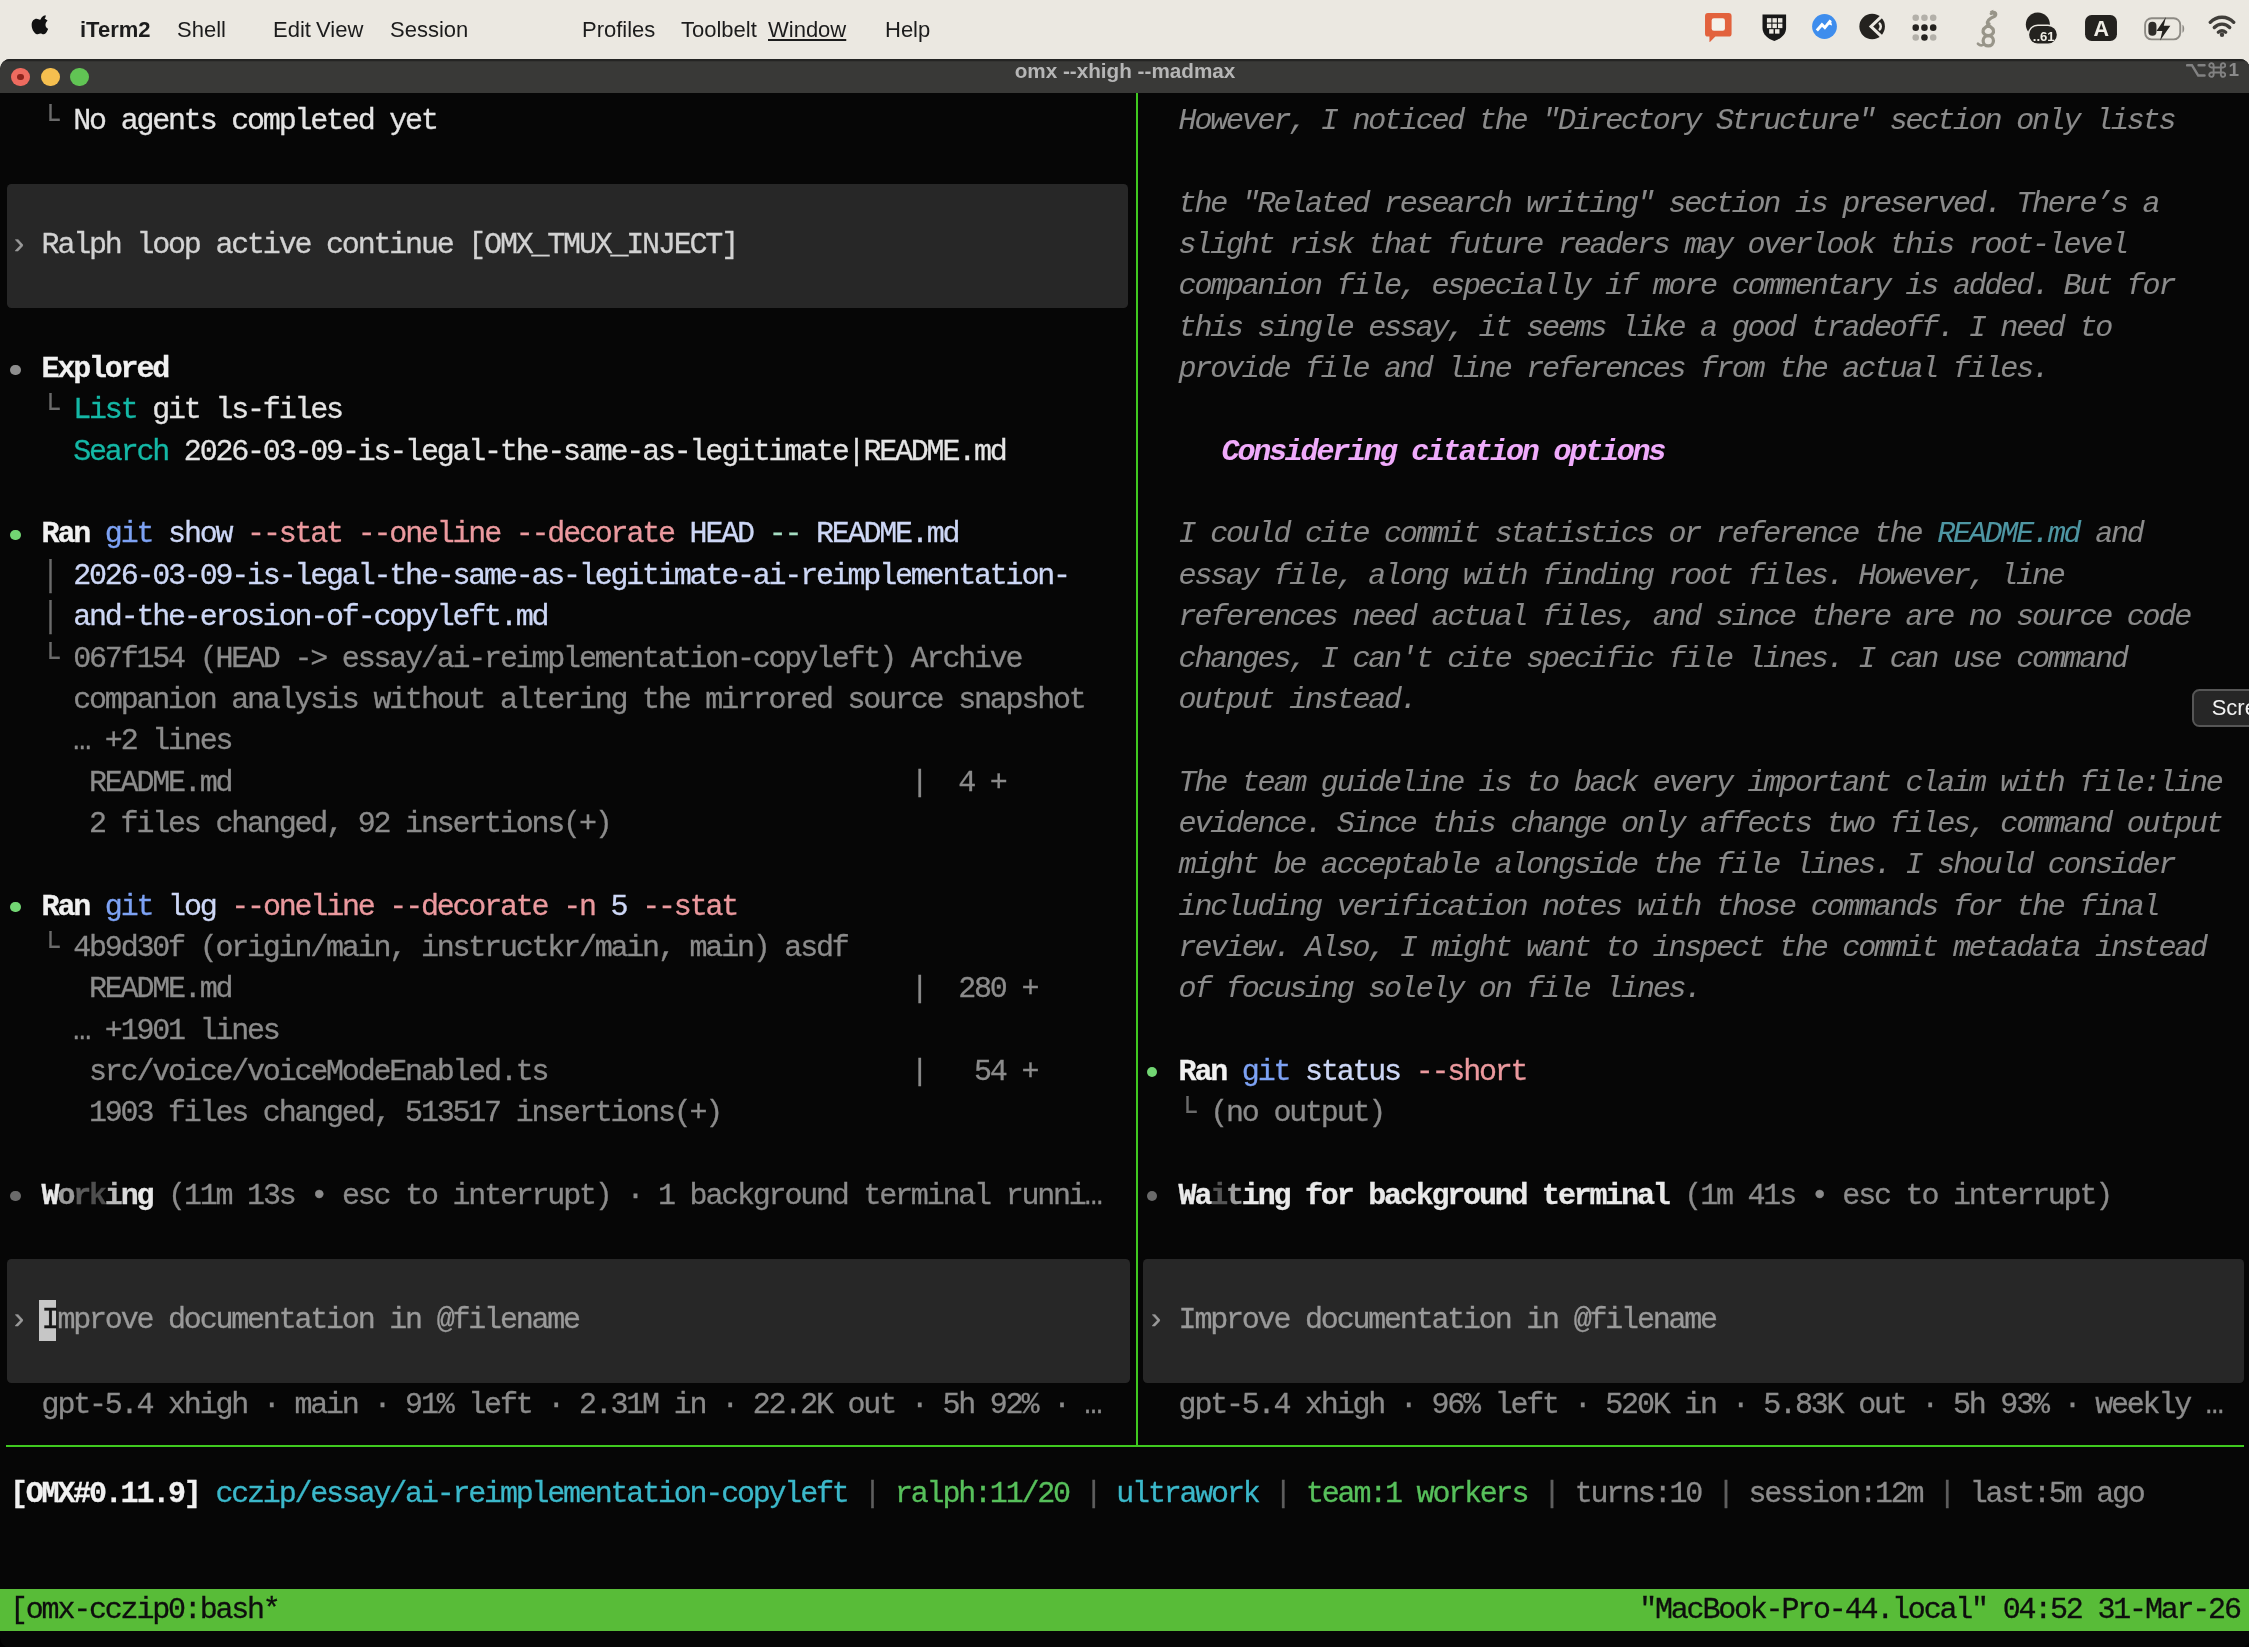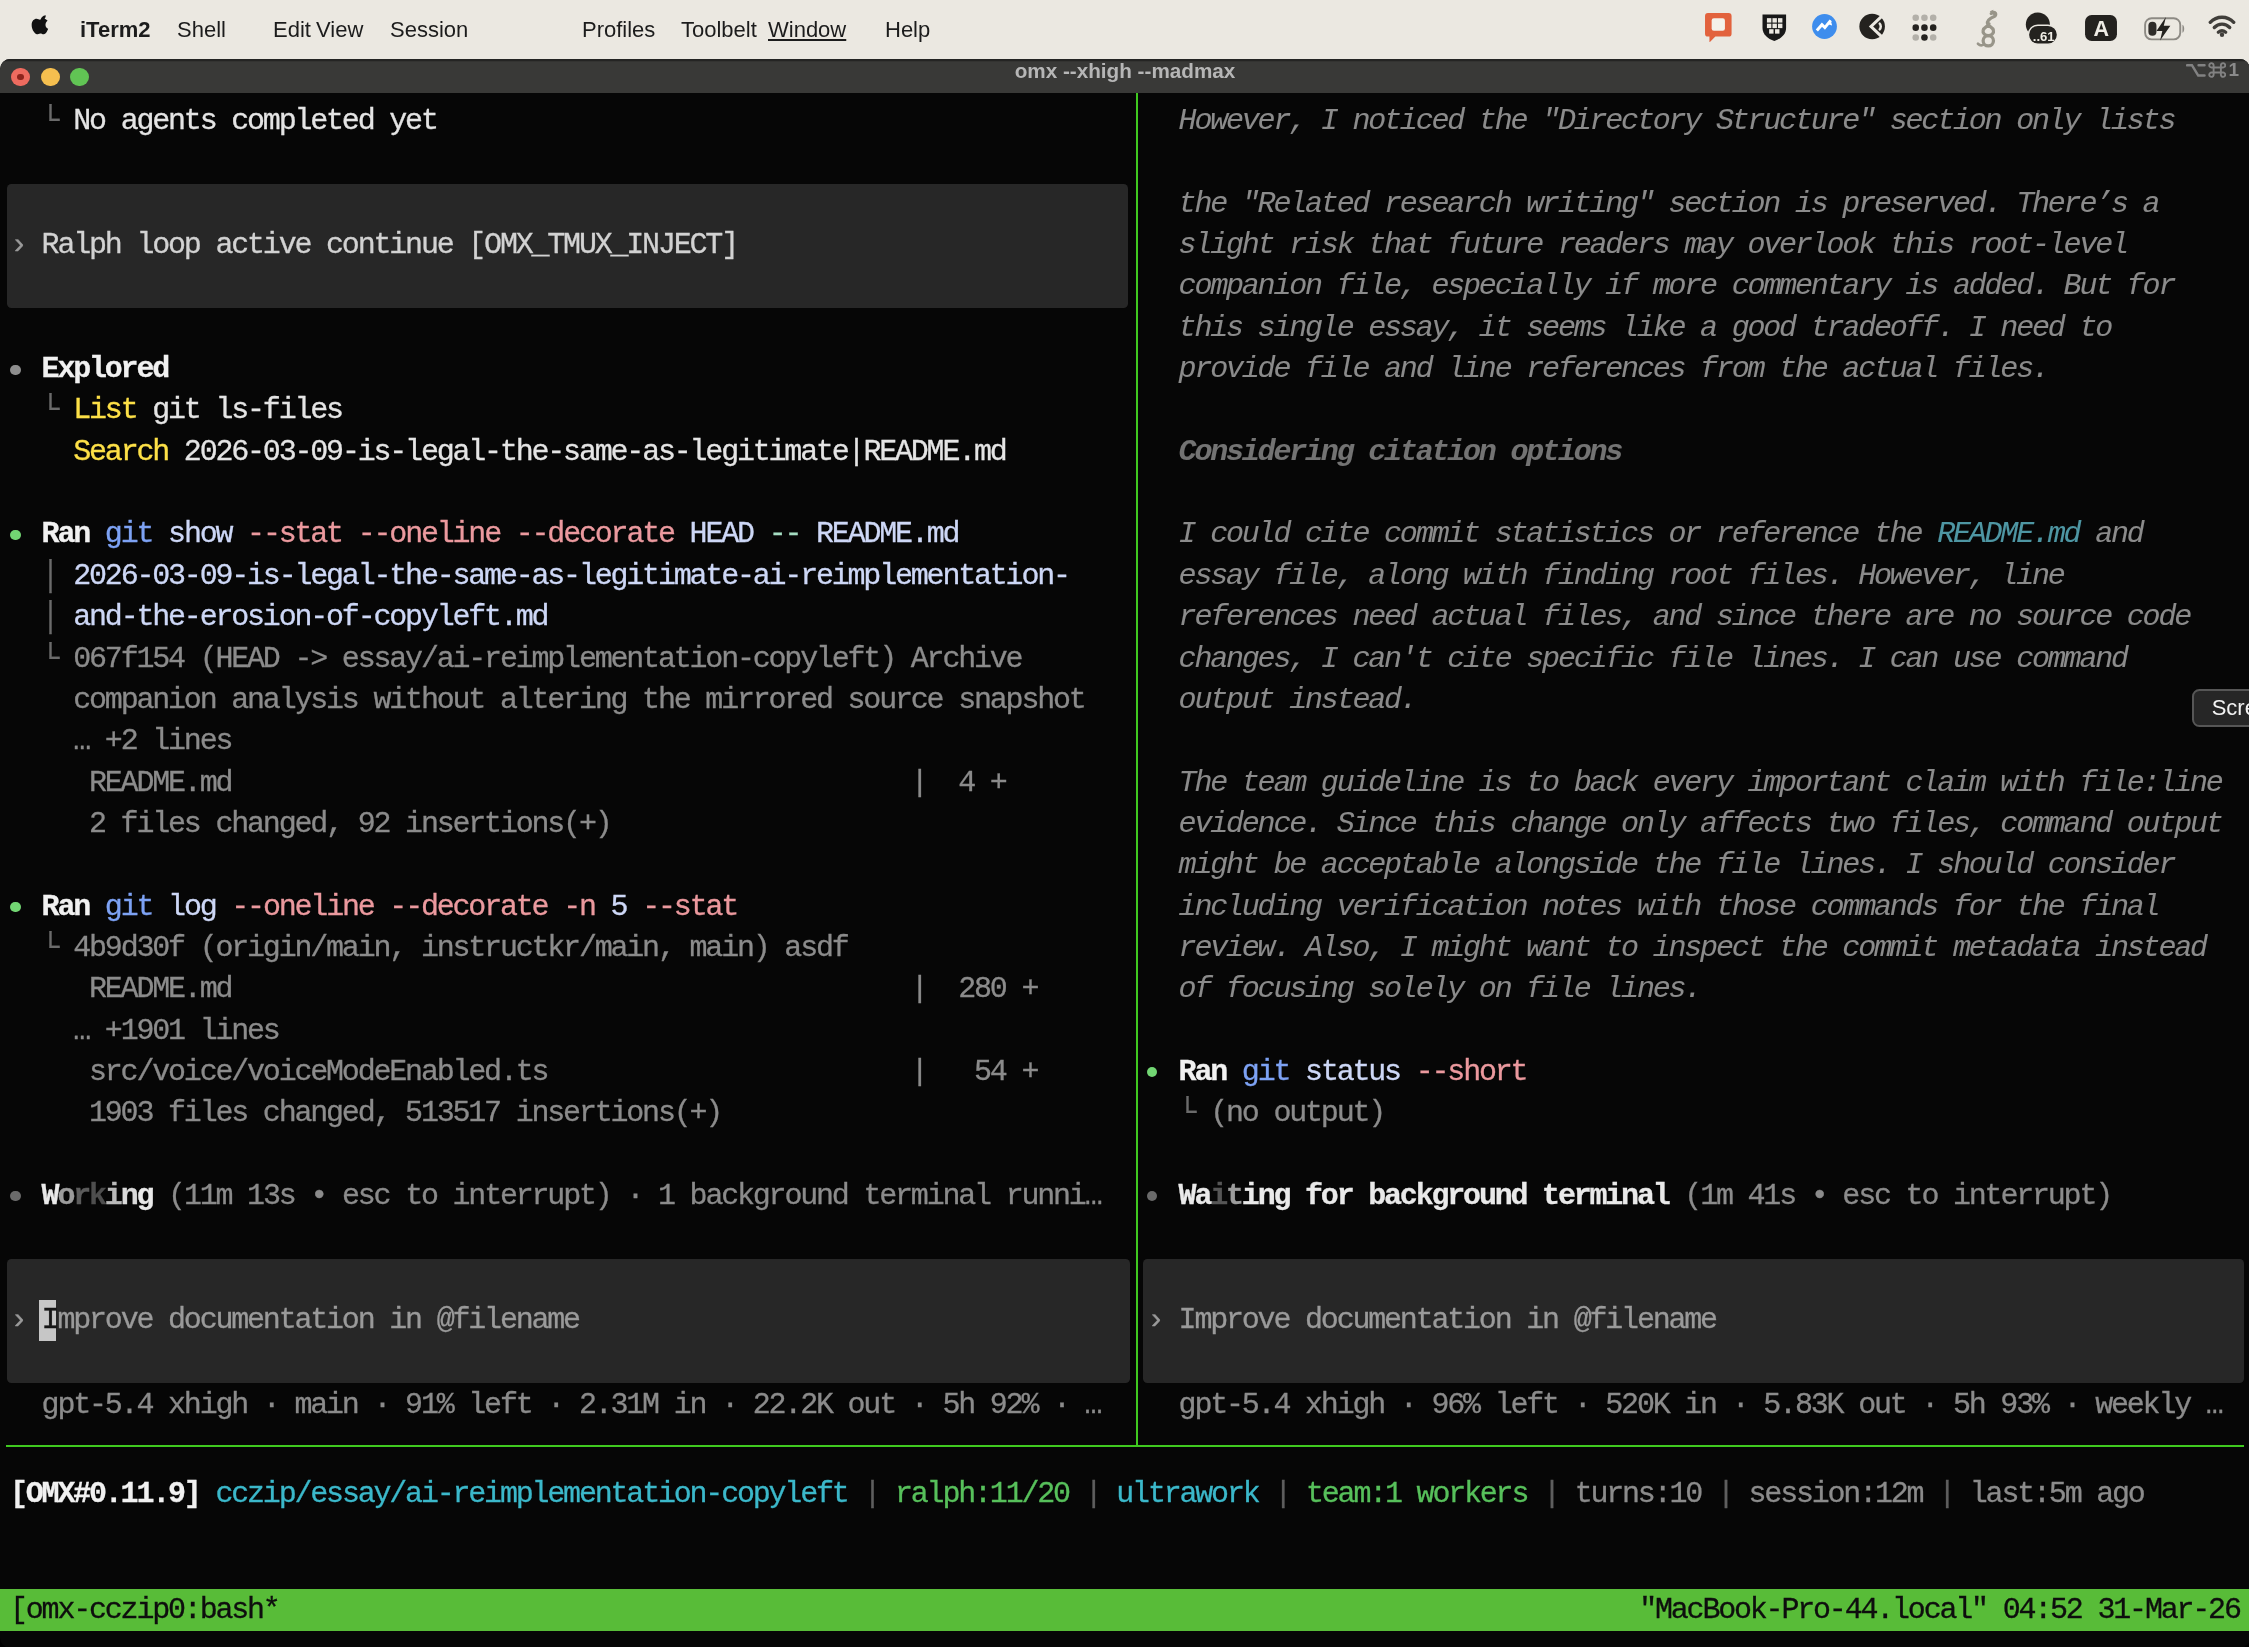--- a/index.html
+++ b/index.html
@@ -12,27 +12,27 @@
 #tright { position:absolute; top:0; right:11px; line-height:34px; font:bold 19px "Liberation Sans",sans-serif; color:#8a8a8a; }
 .t { position:absolute; font:30px/41px "Liberation Mono",monospace; letter-spacing:-2.2px; white-space:pre; color:#e6e6e6; -webkit-text-stroke:0.3px currentColor; }
 .blt { position:absolute; width:10.3px; height:10.3px; border-radius:50%; }
 .t b { font-weight:bold; }
 .t i { -webkit-text-stroke:0.1px currentColor; }
 .w  { color:#e4e4e4; }
 .bw { color:#f1f1f1; }
 .lt { color:#d2d2d2; }
 .gy { color:#8b8b8b; }
 .g2 { color:#9a9a9a; }
-.g3 { color:#737373; }
+.g3 { color:#f0abfc;margin-left:43px; }
 .d  { color:#6b6b6b; }
 .bl { color:#7da2f4; }
 .lv { color:#cdd7f6; }
 .pk { color:#eb999e; }
 .mg { color:#a5ddc2; }
-.cy { color:#fde047; }
+.cy { color:#14b8a6; }
 .rm { color:#4e96a3; }
 #ralphbox { position:absolute; left:6.6px; top:91px; width:1121px; height:124px; background:#272727; border-radius:4.4px; }
 #inboxL { position:absolute; left:6.6px; top:1166px; width:1123px; height:124px; background:#272727; border-radius:4.4px; }
 #inboxR { position:absolute; left:1143px; top:1166px; width:1101px; height:124px; background:#272727; border-radius:4.4px; }
 #term { position:absolute; left:0; top:34px; width:2250px; height:1555px; }
 #divider { position:absolute; left:1136px; top:0px; width:1.8px; height:1352px; background:#3fc81f; }
 #hline { position:absolute; left:5.9px; top:1352px; width:2238px; height:1.8px; background:#3fc81f; }
 #omxline { position:absolute; left:10px; top:1381px; font:30px/41px "Liberation Mono",monospace; letter-spacing:-2.2px; white-space:pre; -webkit-text-stroke:0.3px currentColor; }
 #gbar { position:absolute; left:0; top:1496px; width:2250px; height:42px; background:#58bc38; }
 #gbar pre { position:absolute; font:30px/42px "Liberation Mono",monospace; letter-spacing:-2.2px; white-space:pre; color:#0e0e0e; -webkit-text-stroke:0.3px currentColor; }

